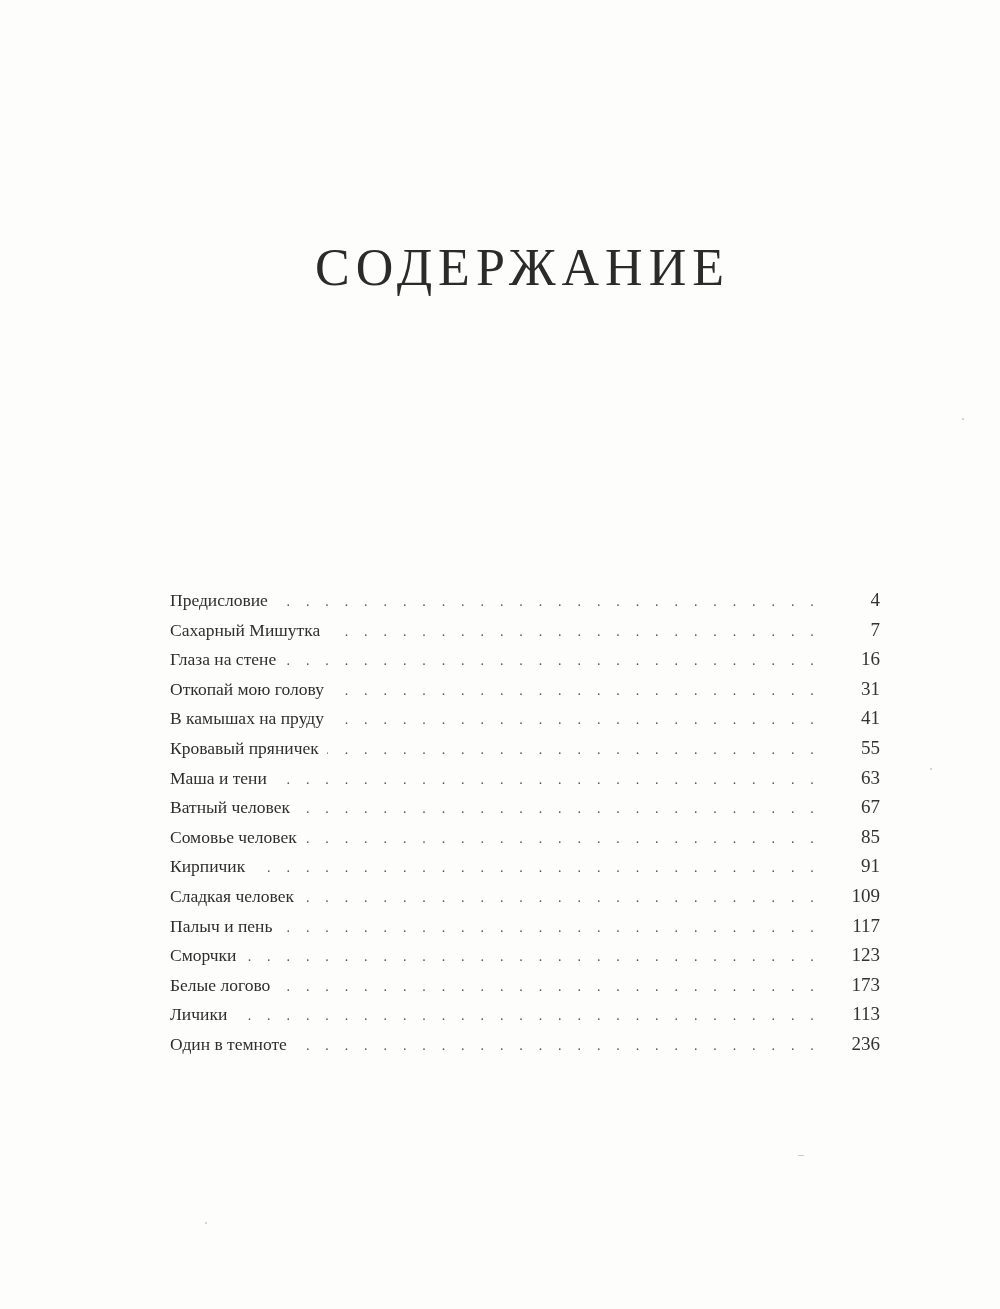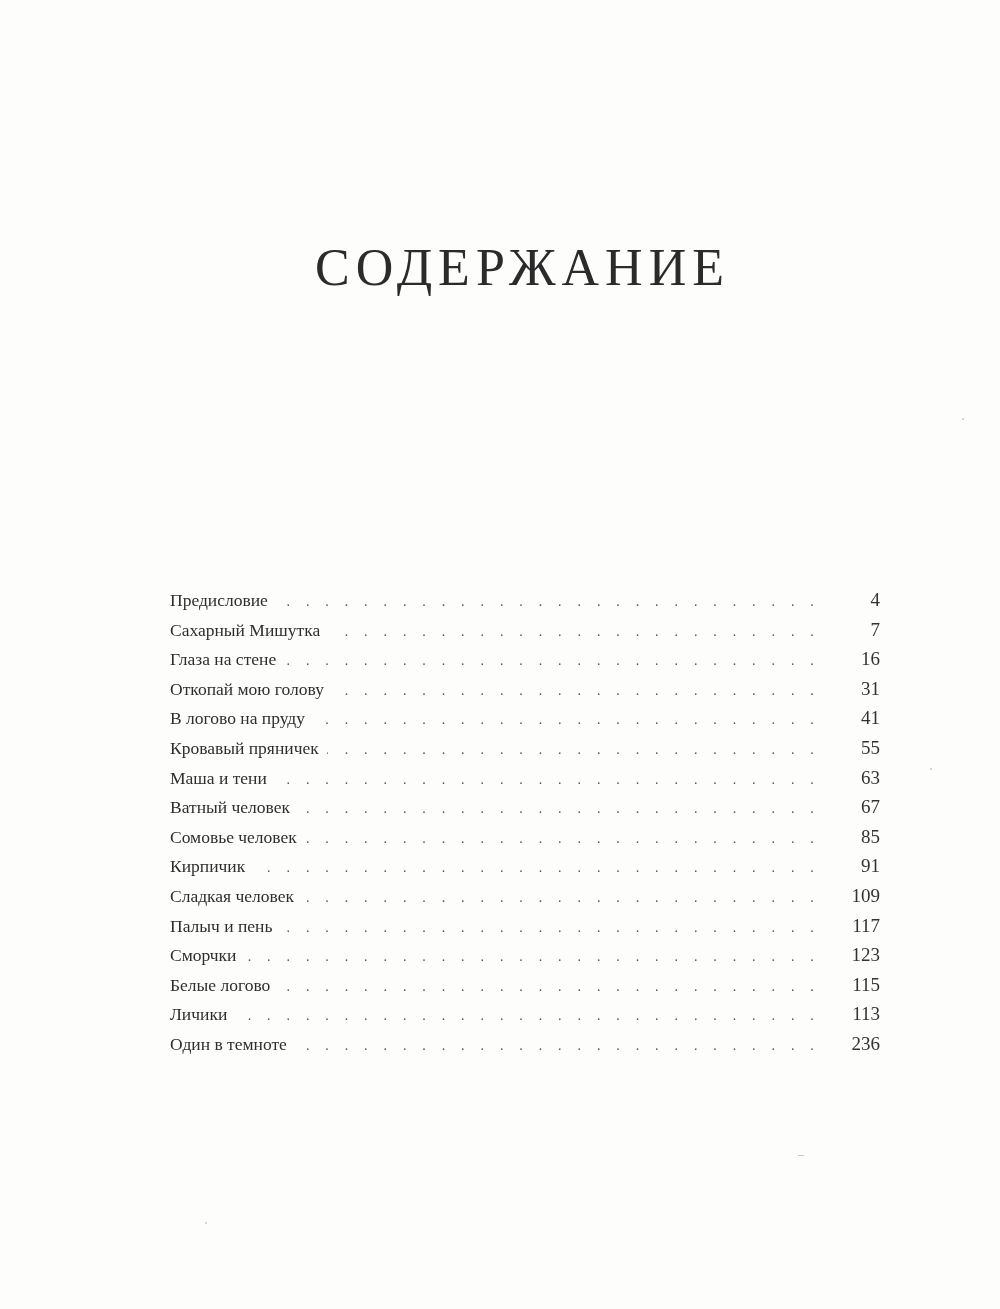--- a/index.html
+++ b/index.html
@@ -91,21 +91,21 @@
     <span class="toc-title">Глаза на стене</span>
     <span class="toc-dots">. . . . . . . . . . . . . . . . . . . . . . . . . . . . . . . . . . . . . . . . . . . . . . . . . . . . . . . . . . . . . . . . . . . . . . . . . . . . . . . . . . . .</span>
     <span class="toc-page">16</span>
   </div>
   <div class="toc-row">
     <span class="toc-title">Откопай мою голову</span>
     <span class="toc-dots">. . . . . . . . . . . . . . . . . . . . . . . . . . . . . . . . . . . . . . . . . . . . . . . . . . . . . . . . . . . . . . . . . . . . . . . . . . . . . . . . . . . .</span>
     <span class="toc-page">31</span>
   </div>
   <div class="toc-row">
-    <span class="toc-title">В логово на пруду</span>
+    <span class="toc-title">В камышах на пруду</span>
     <span class="toc-dots">. . . . . . . . . . . . . . . . . . . . . . . . . . . . . . . . . . . . . . . . . . . . . . . . . . . . . . . . . . . . . . . . . . . . . . . . . . . . . . . . . . . .</span>
     <span class="toc-page">41</span>
   </div>
   <div class="toc-row">
     <span class="toc-title">Кровавый пряничек</span>
     <span class="toc-dots">. . . . . . . . . . . . . . . . . . . . . . . . . . . . . . . . . . . . . . . . . . . . . . . . . . . . . . . . . . . . . . . . . . . . . . . . . . . . . . . . . . . .</span>
     <span class="toc-page">55</span>
   </div>
   <div class="toc-row">
     <span class="toc-title">Маша и тени</span>
@@ -138,21 +138,21 @@
     <span class="toc-page">117</span>
   </div>
   <div class="toc-row">
     <span class="toc-title">Сморчки</span>
     <span class="toc-dots">. . . . . . . . . . . . . . . . . . . . . . . . . . . . . . . . . . . . . . . . . . . . . . . . . . . . . . . . . . . . . . . . . . . . . . . . . . . . . . . . . . . .</span>
     <span class="toc-page">123</span>
   </div>
   <div class="toc-row">
     <span class="toc-title">Белые логово</span>
     <span class="toc-dots">. . . . . . . . . . . . . . . . . . . . . . . . . . . . . . . . . . . . . . . . . . . . . . . . . . . . . . . . . . . . . . . . . . . . . . . . . . . . . . . . . . . .</span>
-    <span class="toc-page">115</span>
+    <span class="toc-page">173</span>
   </div>
   <div class="toc-row">
     <span class="toc-title">Личики</span>
     <span class="toc-dots">. . . . . . . . . . . . . . . . . . . . . . . . . . . . . . . . . . . . . . . . . . . . . . . . . . . . . . . . . . . . . . . . . . . . . . . . . . . . . . . . . . . .</span>
     <span class="toc-page">113</span>
   </div>
   <div class="toc-row">
     <span class="toc-title">Один в темноте</span>
     <span class="toc-dots">. . . . . . . . . . . . . . . . . . . . . . . . . . . . . . . . . . . . . . . . . . . . . . . . . . . . . . . . . . . . . . . . . . . . . . . . . . . . . . . . . . . .</span>
     <span class="toc-page">236</span>

